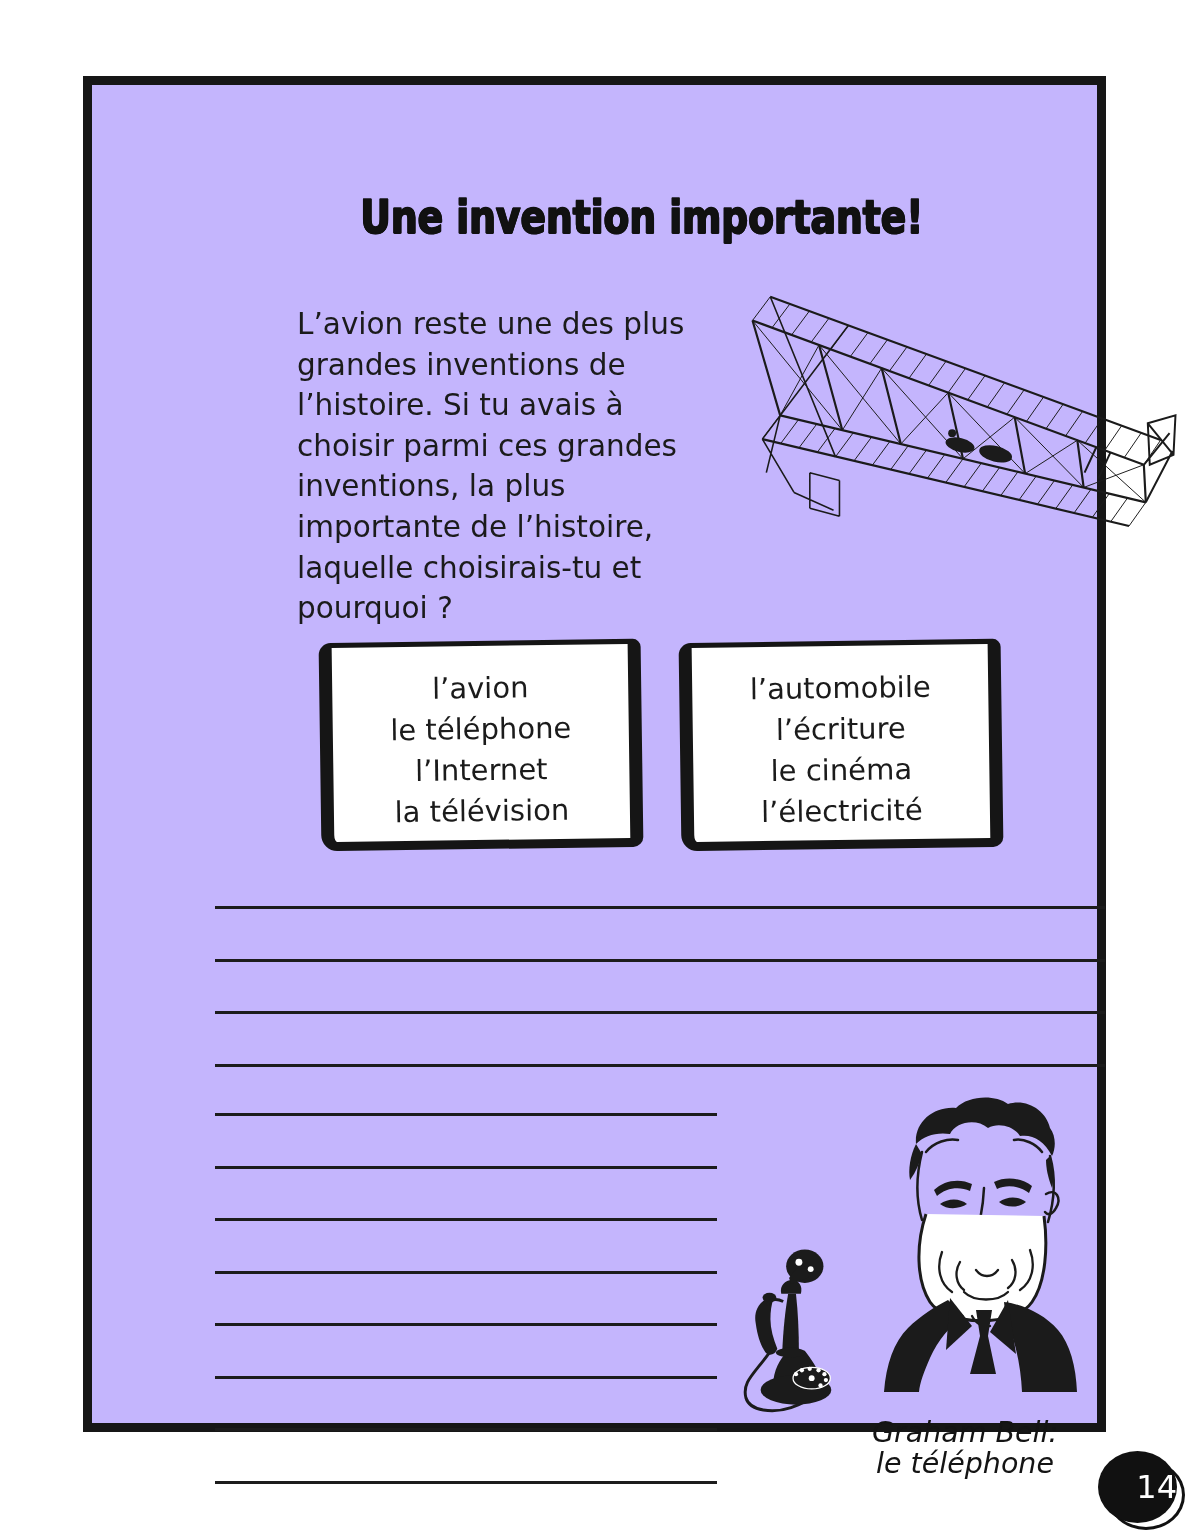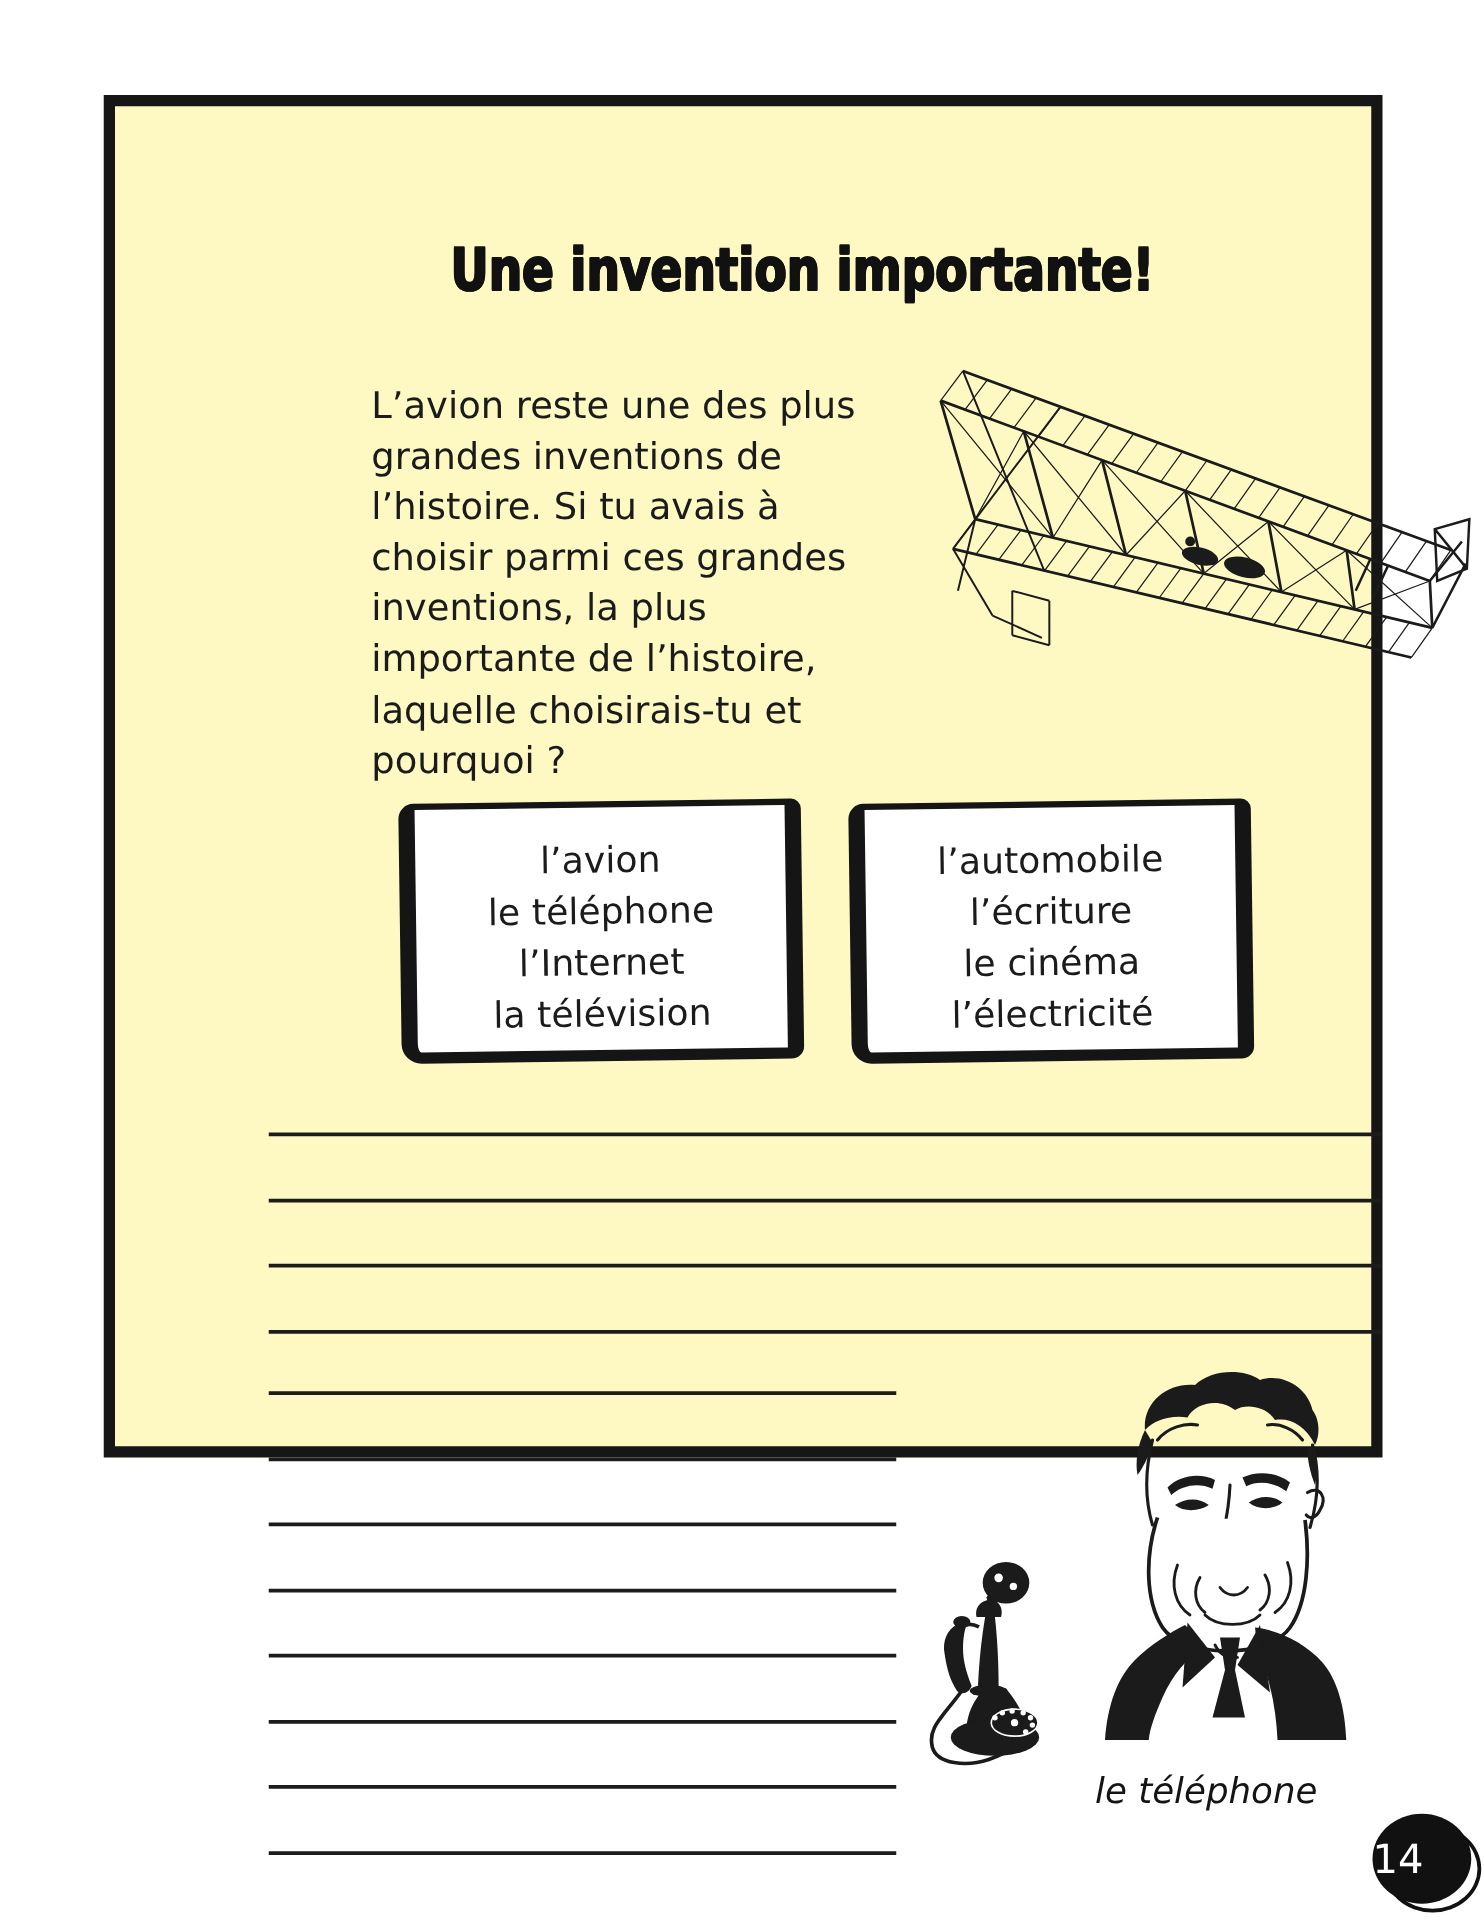--- a/index.html
+++ b/index.html
@@ -1,19 +1,19 @@
 <!DOCTYPE html>
 <html><head>
 <meta charset="utf-8">
 <style>
   html,body{margin:0;padding:0;background:#ffffff;}
   .canvas{position:relative;width:1187px;height:1536px;background:#ffffff;overflow:hidden;
           font-family:"DejaVu Sans",sans-serif;color:#1b1b1b;}
-  .sheet{position:absolute;left:83px;top:76px;width:1023px;height:1090px;
-         border:9px solid #161616;box-sizing:border-box;background:#fef9c3;}
+  .sheet{position:absolute;left:83px;top:76px;width:1023px;height:1356px;
+         border:9px solid #161616;box-sizing:border-box;background:#c4b5fd;}
   
   .title{position:absolute;left:150px;top:104px;width:800px;margin:0;text-align:center;
          font-size:47px;font-weight:bold;color:#111;}
   .title-inner{display:inline-block;transform:scaleX(.8);transform-origin:center;
          -webkit-text-stroke:1.6px #111;
          text-shadow:1px 0 0 #111,-1px 0 0 #111,0 1px 0 #111;}
   
   .intro{position:absolute;left:205px;top:183px;width:480px;
          font-size:29.5px;line-height:40.6px;white-space:pre-line;color:#1b1b1b;margin-top:36px;}
   
@@ -35,21 +35,21 @@
   
   .phone{position:absolute;left:648px;top:1156px;width:108px;height:180px;}
   .bell{position:absolute;left:772px;top:1006px;width:230px;height:322px;}
   .bell-caption{position:absolute;left:748px;top:1332px;width:250px;text-align:center;
          font-style:italic;font-size:28.5px;line-height:31px;color:#141414;}
   .bell-caption span{display:block;}
   
   .badge-ring{position:absolute;left:1015px;top:1375px;width:78px;height:70px;
          border:3.5px solid #111;border-radius:50%;box-sizing:border-box;}
   .badge{position:absolute;left:1006px;top:1366px;width:79px;height:72px;border-radius:50%;
-         background:#111;display:flex;align-items:center;justify-content:flex-start;}
+         background:#111;display:flex;align-items:center;justify-content:flex-end;}
   .badge span{color:#ffffff;font-size:32px;}
 </style>
 </head>
 <body>
 
 <div class="canvas">
   <div class="sheet">
 
     <h1 class="title"><span class="title-inner">Une invention importante!</span></h1>
 
@@ -173,20 +173,21 @@
       <g fill="#1b1b1b" stroke="none">
         <path d="M20,300 C22,272 30,250 44,236 C56,224 72,214 84,208 L100,224 C86,234 74,248 66,266 C60,280 56,290 55,300 Z"></path>
         <path d="M140,210 C158,212 180,222 194,238 C206,252 212,274 213,300 L158,300 C157,276 152,250 142,228 Z"></path>
         <path d="M86,206 L108,234 L82,258 Z"></path>
         <path d="M144,208 L126,240 L152,262 Z"></path>
         <path d="M112,218 L128,218 L124,244 L132,282 L106,282 L116,244 Z"></path>
       </g>
     </svg>
 
     <div class="bell-caption">
+      <span>Graham Bell:</span>
       <span>le téléphone</span>
     </div>
 
     <span class="badge-ring"></span>
     <div class="badge">
       <span>14</span>
     </div>
 
   </div>
 </div>

